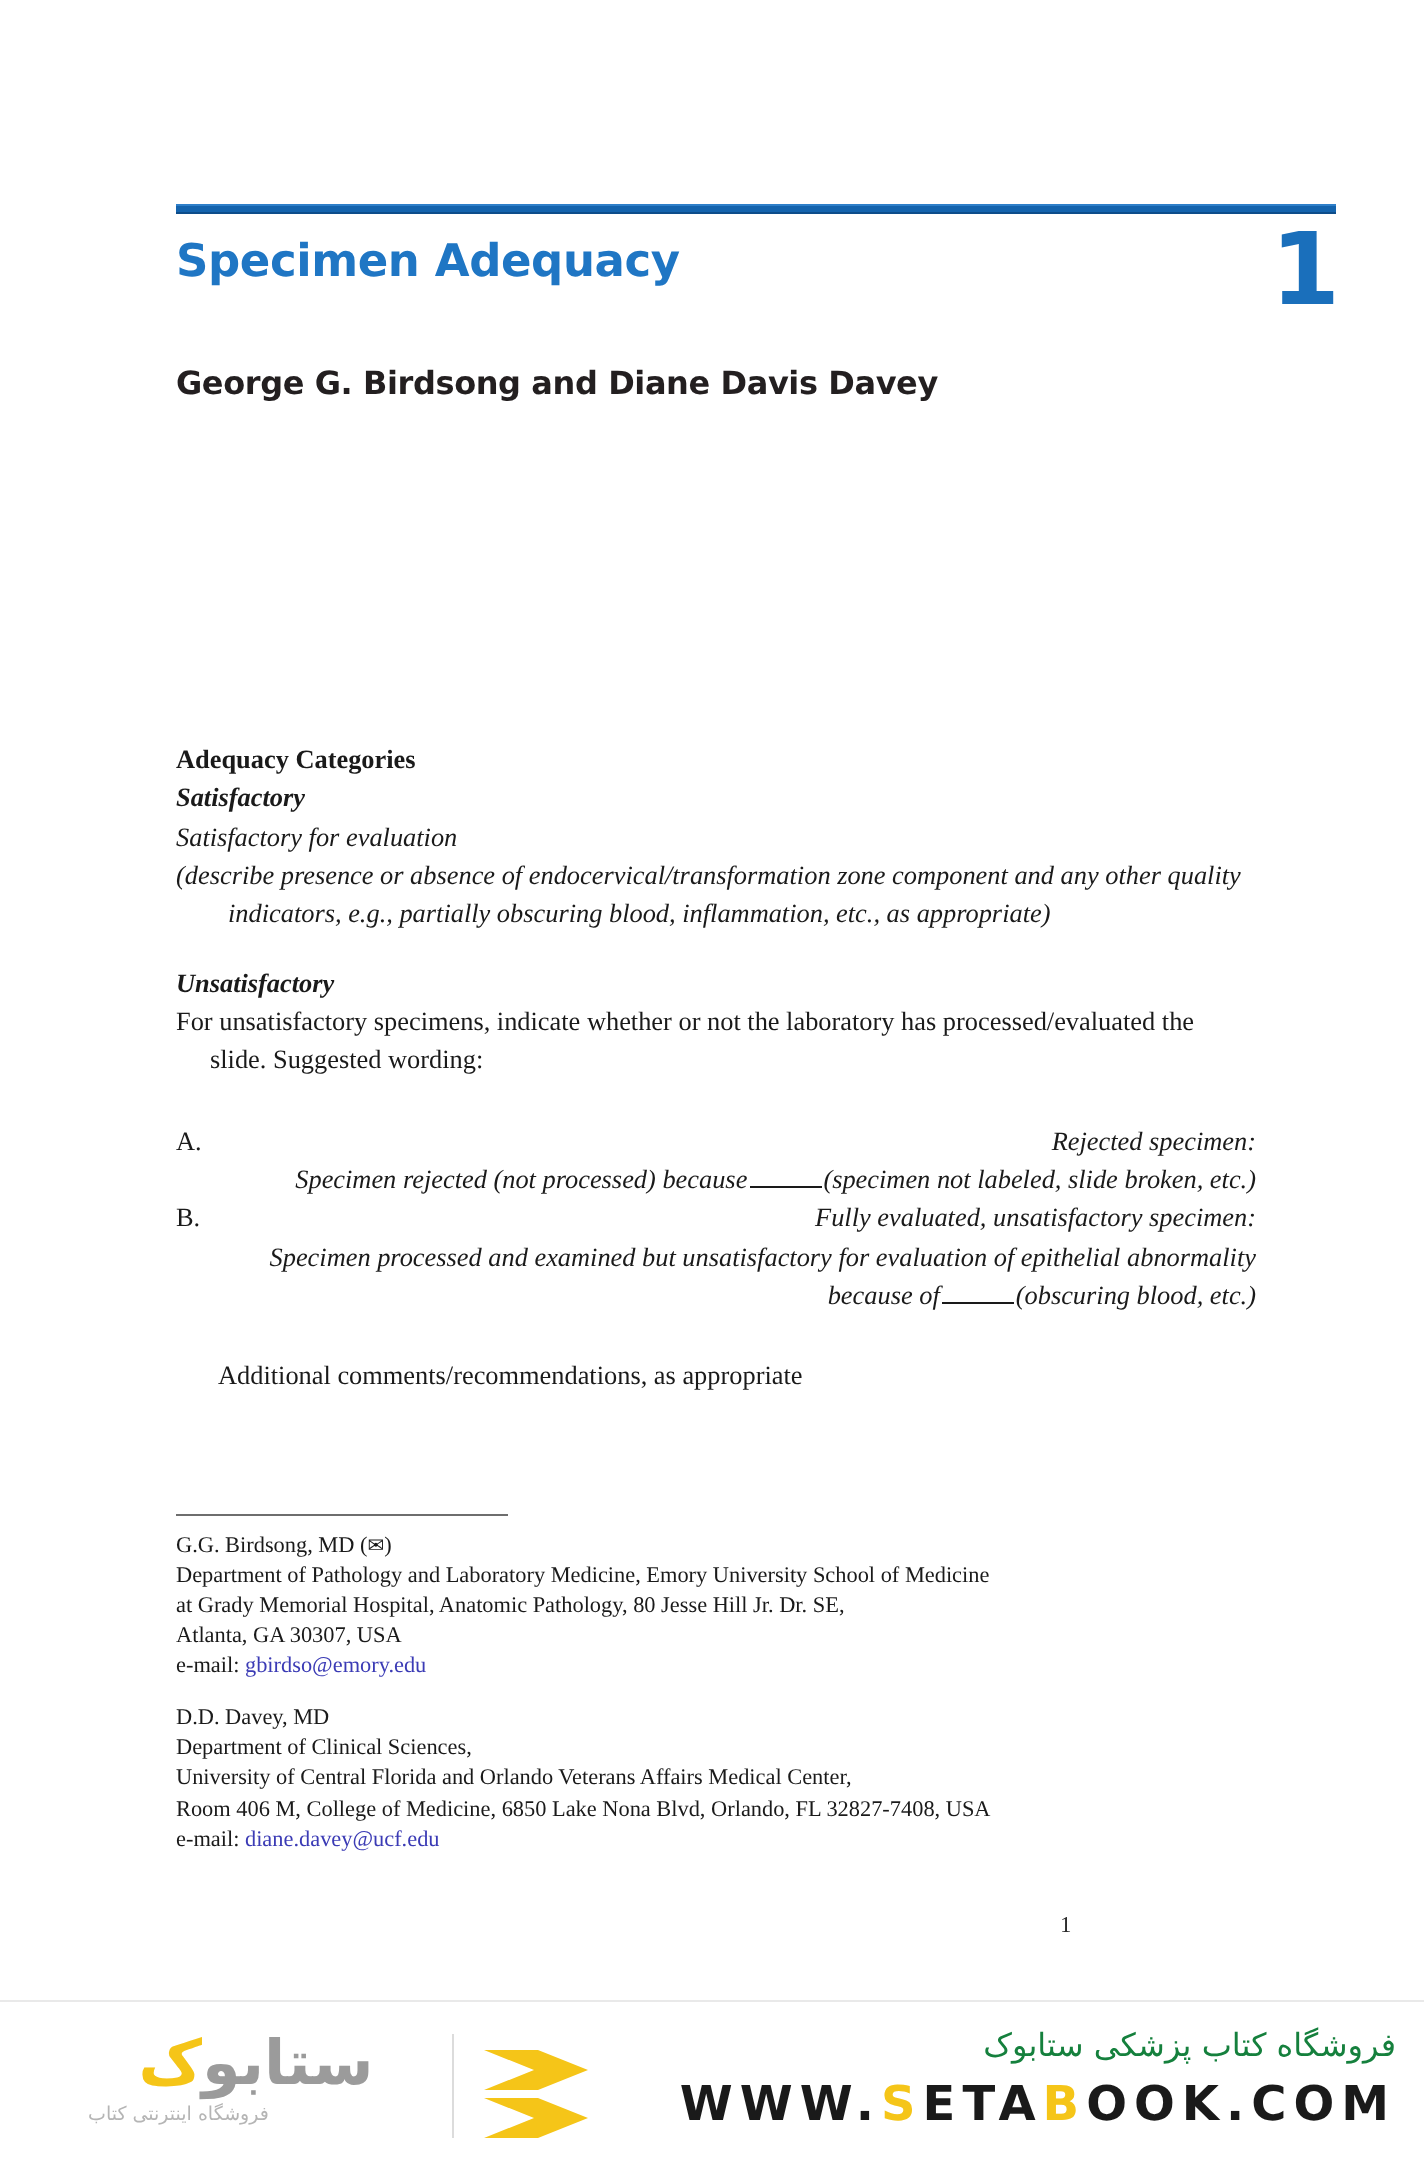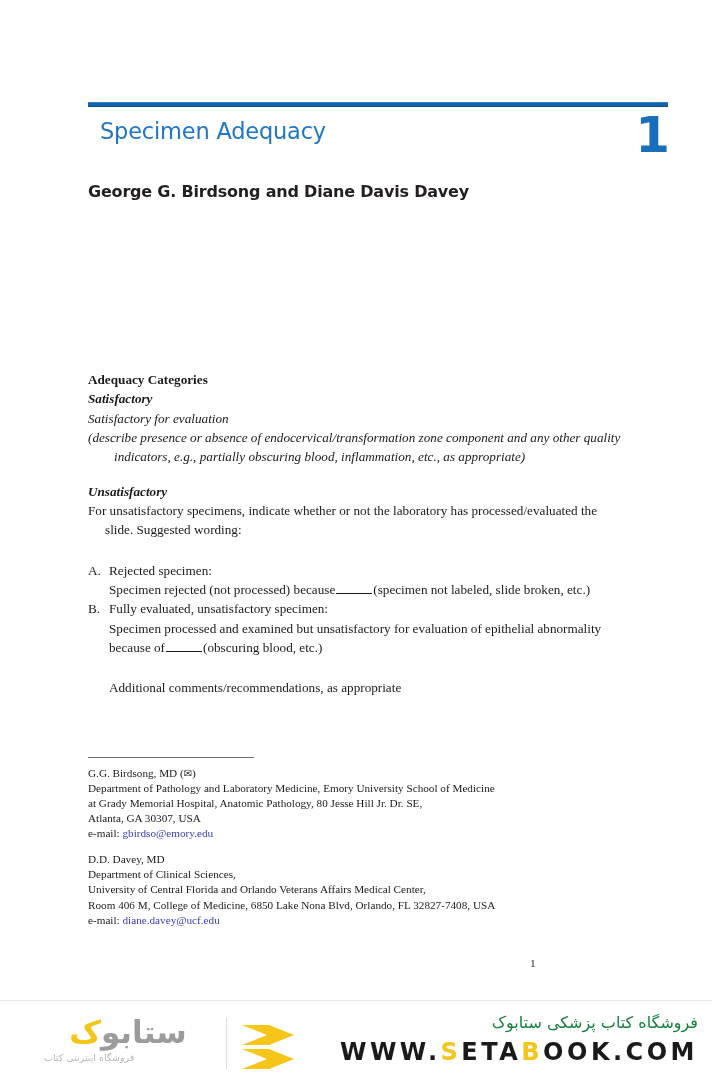--- a/index.html
+++ b/index.html
@@ -27,25 +27,24 @@
     border-top: 1px solid #2f7fc9;
     border-bottom: 1px solid #0d4d8a;
     box-sizing: border-box;
   }
   .chapter-title {
     position: absolute;
     left: 88px;
     top: 118px;
     font-family: "DejaVu Sans", sans-serif;
     font-size: 22.5px;
-    font-weight: normal;
+    font-weight: bold;
     color: #1f76c4;
     letter-spacing: -0.2px;
     white-space: nowrap;
-    margin-left: 12px;
   }
   .chapter-number {
     position: absolute;
     right: 42px;
     top: 110px;
     font-family: "DejaVu Sans", sans-serif;
     font-size: 50px;
     font-weight: bold;
     color: #1a6fbb;
     line-height: 1;
@@ -91,20 +90,22 @@
     display: flex;
     margin: 0;
   }
   .ol-marker {
     width: 21px;
     flex: 0 0 21px;
     font-style: normal;
   }
   .ol-body {
     flex: 1 1 auto;
+    font-style: italic;
+    text-align: right;
   }
   .ol-body .cont { display: block; }
   .blank-line {
     display: inline-block;
     border-bottom: 1px solid #1a1a1a;
     width: 36px;
     height: 0.72em;
     vertical-align: baseline;
     margin: 0 1px;
   }

